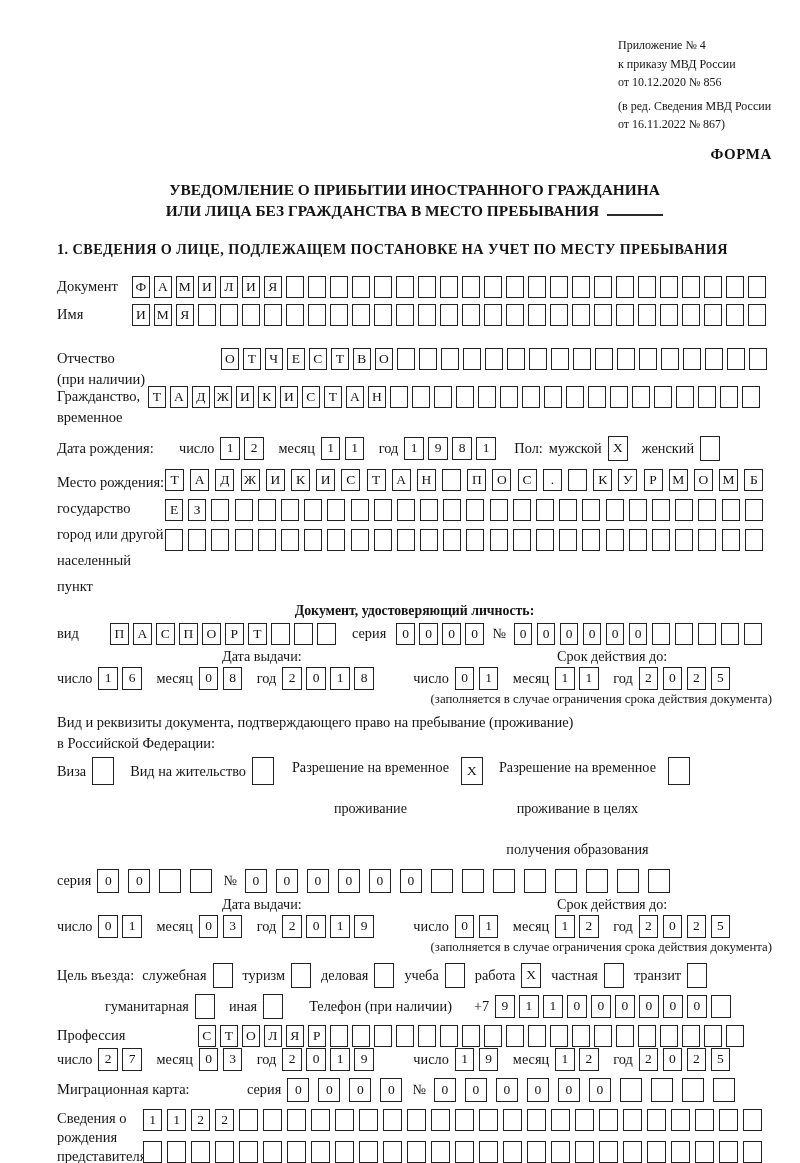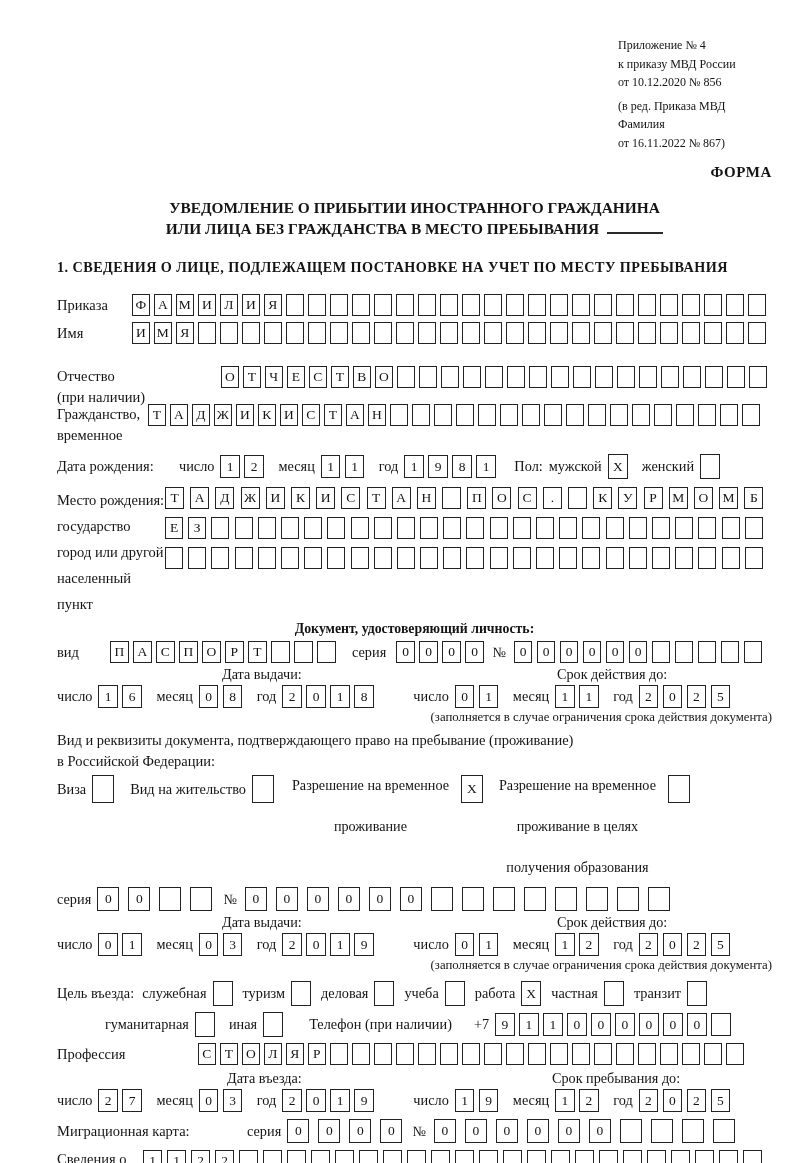--- a/index.html
+++ b/index.html
@@ -46,35 +46,35 @@
 </head>
 <body>
 
 <div class="page">
 
   <div class="ref">
     <div>Приложение № 4</div>
     <div>к приказу МВД России</div>
     <div>от 10.12.2020 № 856</div>
     <div class="refgap"></div>
-    <div>(в ред. Приказа МВД Фамилия</div>
+    <div>(в ред. Сведения МВД России</div>
     <div>от 16.11.2022 № 867)</div>
   </div>
 
   <div class="forma">ФОРМА</div>
 
   <div class="title">
     <div>УВЕДОМЛЕНИЕ О ПРИБЫТИИ ИНОСТРАННОГО ГРАЖДАНИНА</div>
     <div><span>ИЛИ ЛИЦА БЕЗ ГРАЖДАНСТВА В МЕСТО ПРЕБЫВАНИЯ</span><span class="blankline"></span></div>
   </div>
 
   <div class="sec1">1. СВЕДЕНИЯ О ЛИЦЕ, ПОДЛЕЖАЩЕМ ПОСТАНОВКЕ НА УЧЕТ ПО МЕСТУ ПРЕБЫВАНИЯ</div>
 
   <div class="row" style="margin-top:18px">
-    <span class="lbl" style="width:75px">Приказа</span>
+    <span class="lbl" style="width:75px">Документ</span>
     <span class="cells">
         <span class="cell">Ф</span>
         <span class="cell">А</span>
         <span class="cell">М</span>
         <span class="cell">И</span>
         <span class="cell">Л</span>
         <span class="cell">И</span>
         <span class="cell">Я</span>
         <span class="cell"></span>
         <span class="cell"></span>
@@ -602,24 +602,20 @@
         <span class="cell"></span>
         <span class="cell"></span>
         <span class="cell"></span>
         <span class="cell"></span>
         <span class="cell"></span>
         <span class="cell"></span>
         <span class="cell"></span>
       </span>
   </div>
 
-  <div class="lblrow" style="margin-top:5px">
-    <span style="left:170px">Дата въезда:</span>
-    <span style="left:495px">Срок пребывания до:</span>
-  </div>
 
   <div class="row" style="margin-top:1px">
     <span class="dgrp">
       <span class="dl first">число</span>
       <span class="cells cd">
           <span class="cell">2</span>
           <span class="cell">7</span>
         </span>
       <span class="dl">месяц</span>
       <span class="cells cd">

